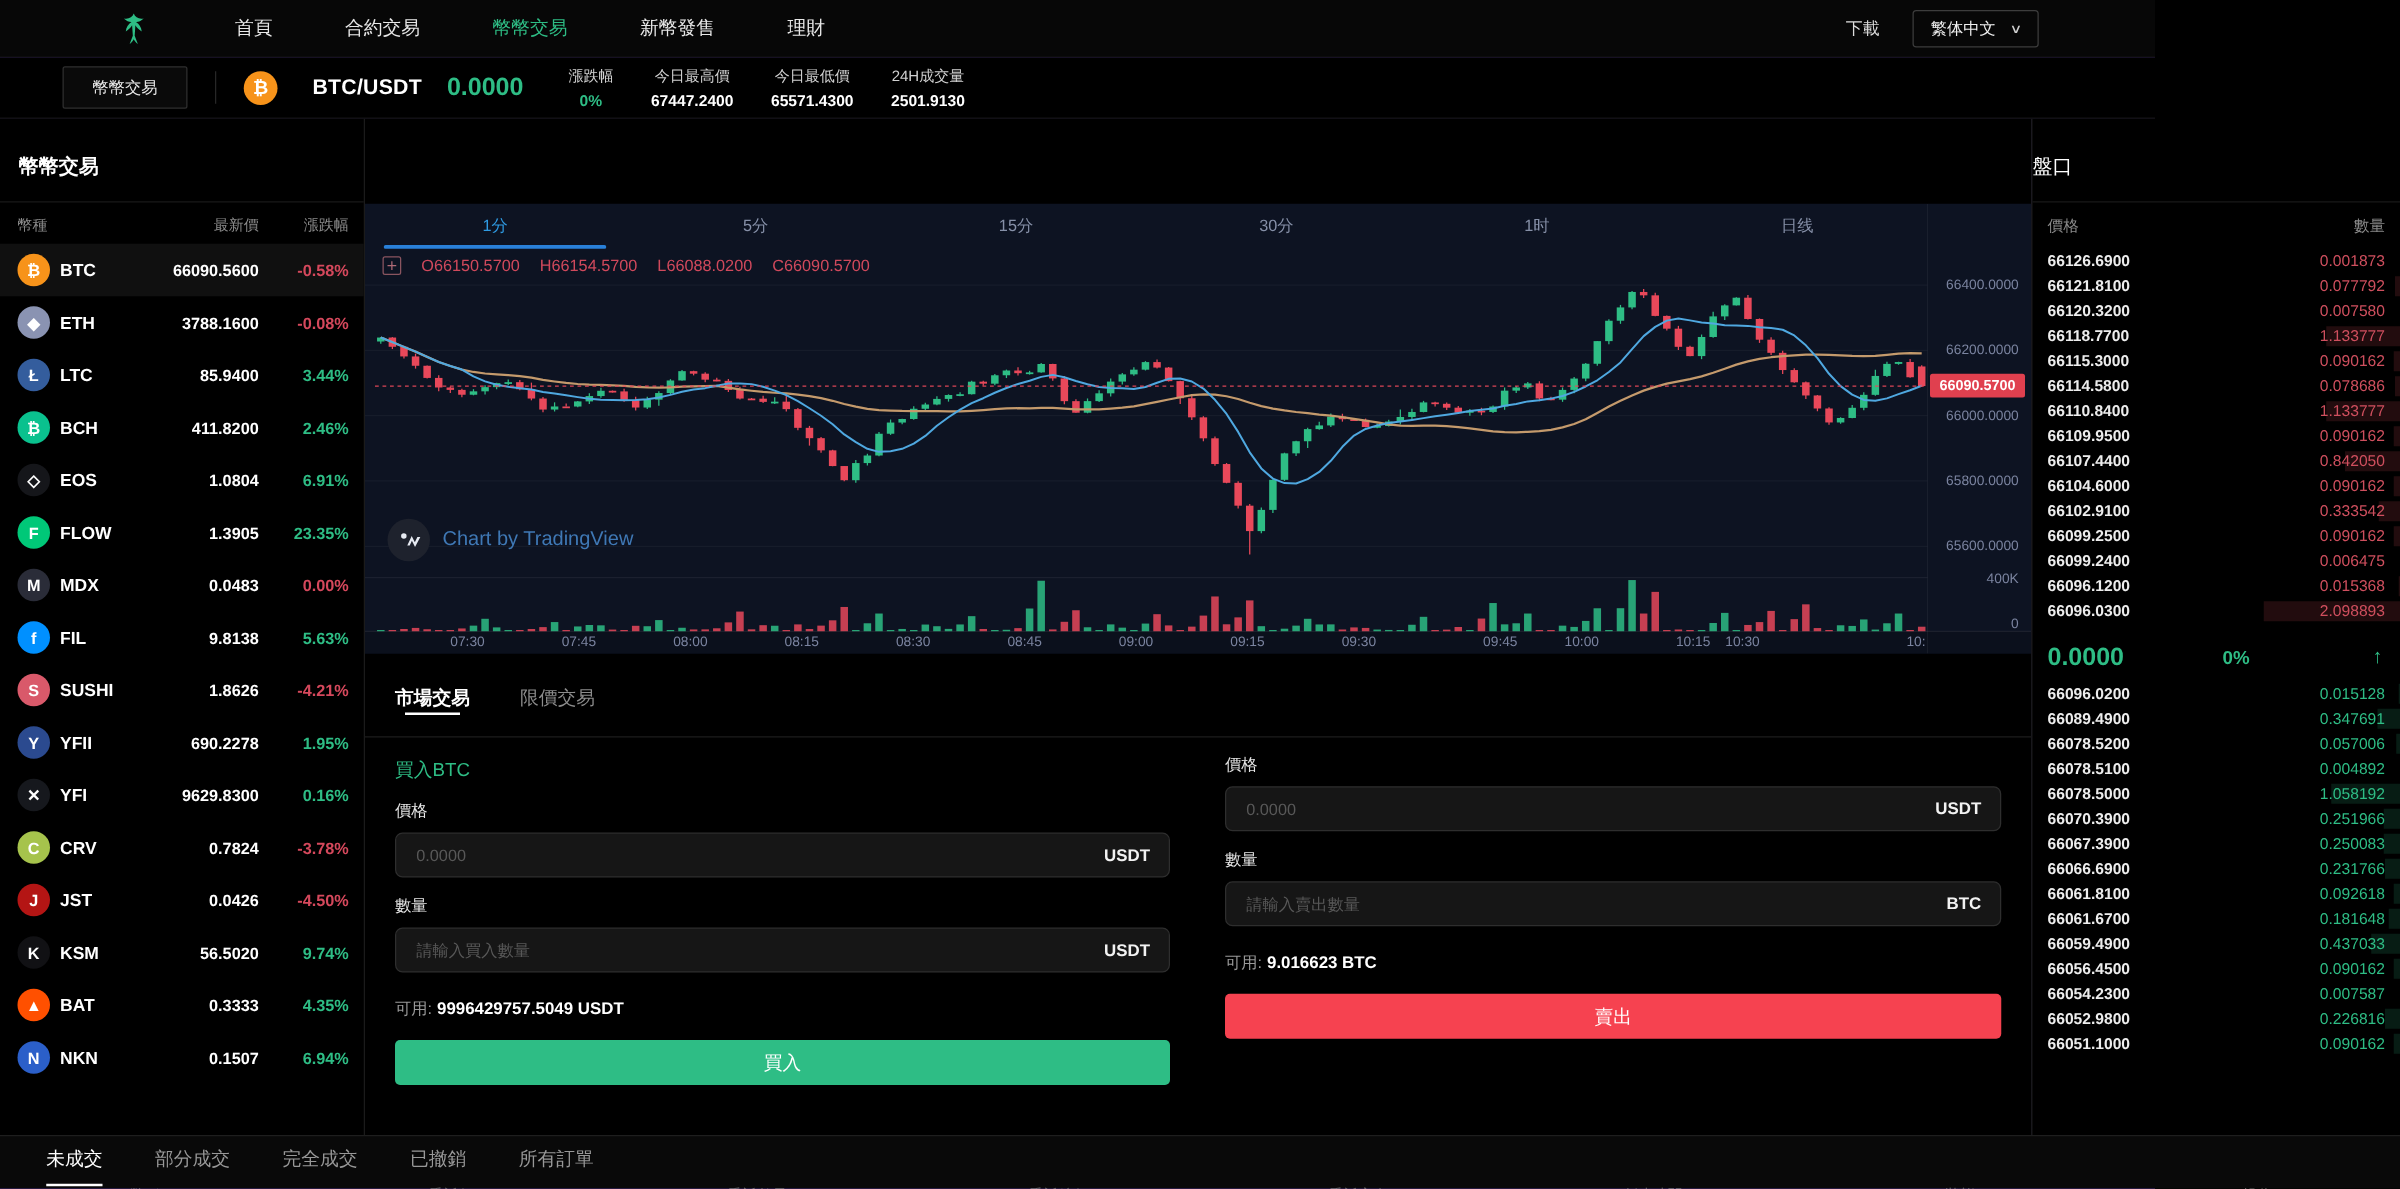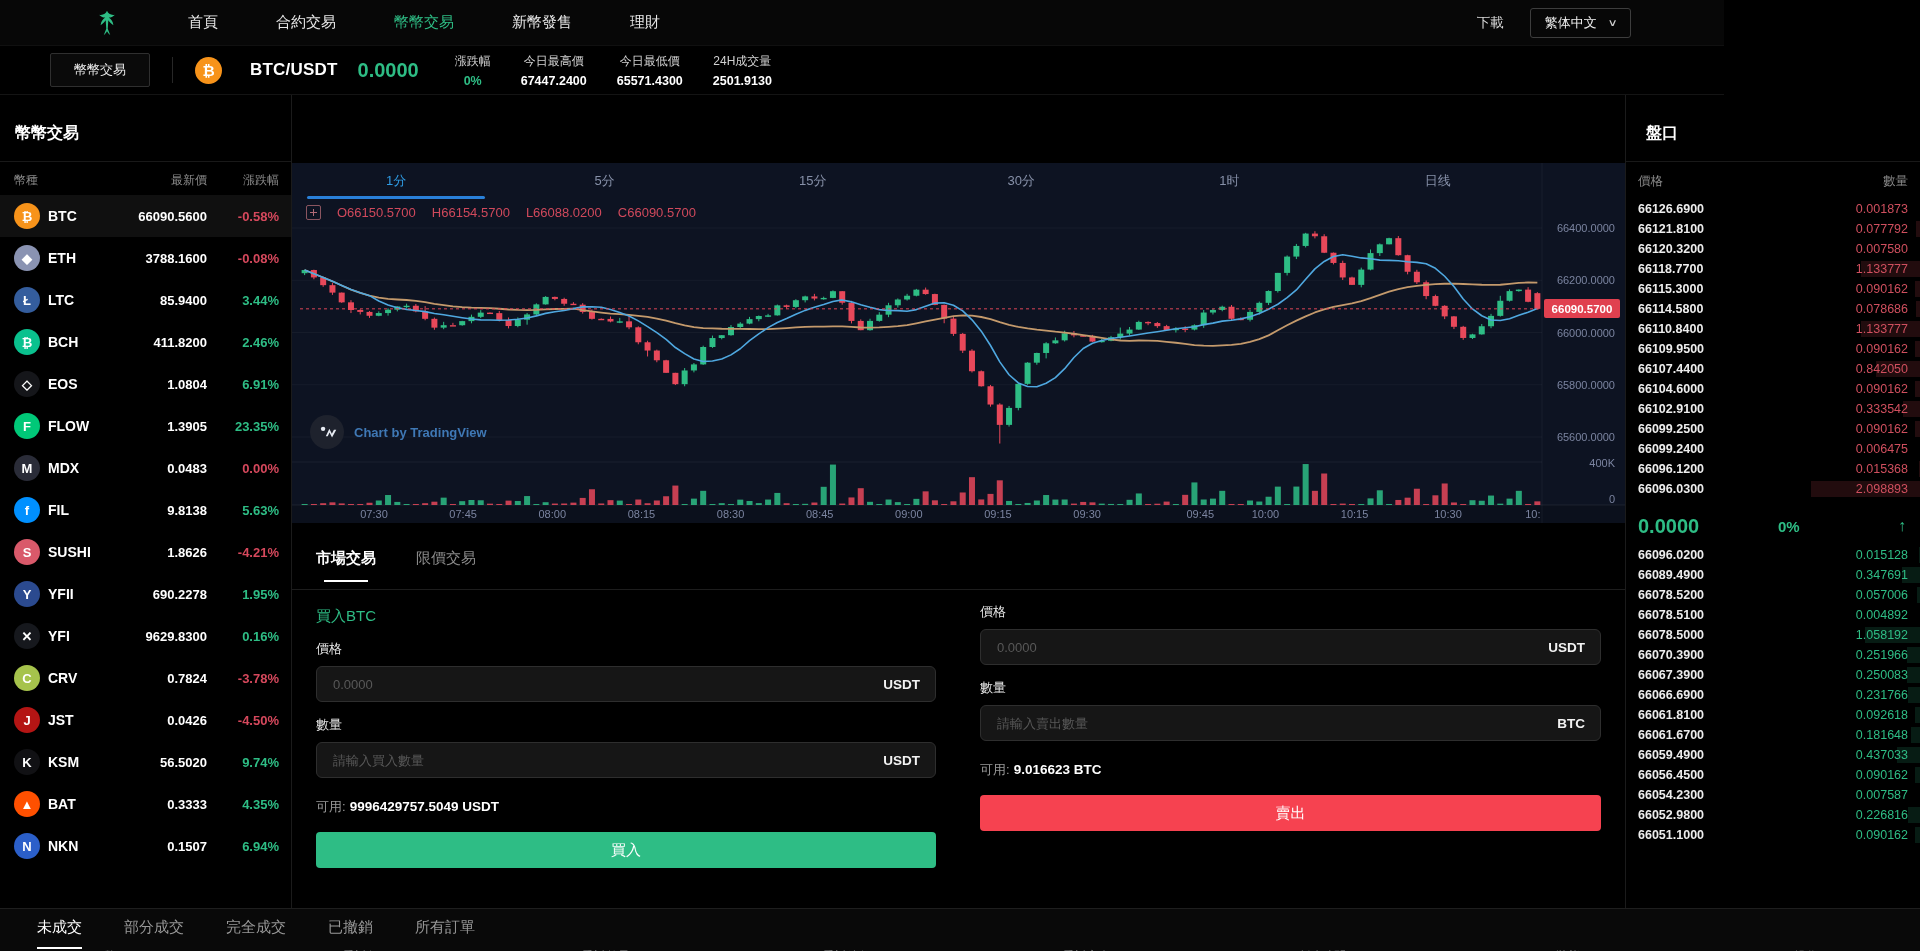--- a/index.html
+++ b/index.html
@@ -57,45 +57,45 @@
   .ohlc .maxi{width:15px;height:15px;border:1px solid #8a5560;border-radius:2px;position:relative}
   .ohlc .maxi::before,.ohlc .maxi::after{content:"";position:absolute;background:#b06a76}
   .ohlc .maxi::before{left:3px;right:3px;top:6px;height:1px}
   .ohlc .maxi::after{top:3px;bottom:3px;left:6px;width:1px}
   #chart-svg{position:absolute;top:0;left:0;z-index:1}
   .ylab{position:absolute;font-size:11px;color:#7b84a0;right:10px;text-align:right;z-index:2}
   .price-tag{position:absolute;left:1252px;top:136px;width:76px;height:19px;background:#e0404f;color:#fff;font-size:11.5px;font-weight:bold;display:flex;align-items:center;justify-content:center;border-radius:2px;z-index:4}
   .xlab{position:absolute;bottom:3px;transform:translateX(-50%);font-size:11px;color:#7b84a0;z-index:2;white-space:nowrap}
   .tv-attrib{position:absolute;left:18px;top:252px;display:flex;align-items:center;gap:10px;z-index:3}
   .tv-logo{width:34px;height:34px;border-radius:50%;background:#1e222d;display:flex;align-items:center;justify-content:center}
-  .tv-text{font-size:13px;font-weight:bold;color:#3f78b5}
+  .tv-text{font-size:16px;font-weight:normal;color:#3f78b5}
 
   
   .trade-panel{position:absolute;top:428px;left:0;width:1333px;height:385px;background:#000}
   .tr-tabs{position:absolute;top:26px;left:24px;display:flex;gap:40px;font-size:15px}
-  .tr-tab{color:#8c8c8c;cursor:pointer;position:relative;padding-bottom:14px}
+  .tr-tab{color:#8c8c8c;cursor:pointer;position:relative;padding-bottom:4px}
   .tr-tab.active{color:#fff;font-weight:bold}
   .tr-tab.active::after{content:"";position:absolute;bottom:0;left:8px;right:8px;height:2px;background:#fff}
   .tr-div{position:absolute;top:66px;left:0;right:0;height:1px;background:#1d1d1d}
   .tcol{position:absolute;top:66px;width:620px}
   .tcol.buy{left:24px}.tcol.sell{left:688px;width:621px}
   .tcol .ttl{margin-top:18px;font-size:15px;color:#2ebd85}
   .tcol .flb{margin-top:14px;font-size:13px;color:#e6e6e6}
   .inwrap{position:relative;margin-top:8px}
   .inwrap input{width:100%;height:36px;background:#161616;border:1px solid #2e2e2e;border-radius:6px;color:#ddd;padding:0 64px 0 16px;font-size:13px;font-family:"Liberation Sans",sans-serif;outline:none}
   .inwrap input::placeholder{color:#585858}
   .inwrap .suffix{position:absolute;right:16px;top:50%;transform:translateY(-50%);font-size:13.5px;font-weight:bold;color:#f2f2f2}
   .avail{margin-top:20px;font-size:13px;color:#999}
   .avail b{color:#fff;font-size:13.5px;margin-left:4px}
   .tbtn{margin-top:16px;width:100%;height:36px;border:none;border-radius:4px;font-size:15px;color:#fff;cursor:pointer;font-family:"Liberation Sans",sans-serif}
   .tbtn.buy{background:#2ebd85}.tbtn.sell{background:#f64250}
 
   
   .orderbook{position:absolute;top:95px;left:1625px;width:295px;height:813px;background:#000;border-left:1px solid #1b1b1b}
-  .ob-title{position:absolute;top:28px;left:20px;font-size:16px;font-weight:bold}
+  .ob-title{position:absolute;top:28px;left:0;font-size:16px;font-weight:normal}
   .ob-div{position:absolute;top:66px;left:0;right:0;height:1px;background:#191919}
   .ob-head{position:absolute;top:78px;left:12px;right:12px;display:flex;justify-content:space-between;font-size:12.5px;color:#8a8a8a}
   .ob-rows{position:absolute;left:0;right:0}
   .ob-rows.asks{top:104px}.ob-rows.bids{top:450px}
   .ob-row{position:relative;height:20px;display:flex;align-items:center;justify-content:space-between;padding:0 12px}
   .ob-row .p{font-size:12.5px;font-weight:bold;color:#ededed;z-index:1}
   .ob-row .q{font-size:12.5px;z-index:1}
   .ob-row .q.ask{color:#cf4f5e}.ob-row .q.bid{color:#2ebd85}
   .depth{position:absolute;right:0;top:2px;height:16px}
   .depth.ask{background:rgba(214,72,87,.16)}.depth.bid{background:rgba(46,189,133,.15)}
@@ -721,21 +721,21 @@
           <div class="xlab" style="left: 260.28px;">08:00</div>
           <div class="xlab" style="left: 349.42px;">08:15</div>
           <div class="xlab" style="left: 438.56px;">08:30</div>
           <div class="xlab" style="left: 527.7px;">08:45</div>
           <div class="xlab" style="left: 616.84px;">09:00</div>
           <div class="xlab" style="left: 705.98px;">09:15</div>
           <div class="xlab" style="left: 795.12px;">09:30</div>
           <div class="xlab" style="left: 884.26px; margin-left: 24px;">09:45</div>
           <div class="xlab" style="left: 973.4px;">10:00</div>
           <div class="xlab" style="left: 1062.54px;">10:15</div>
-          <div class="xlab" style="left: 1156px; text-align: center;">10:30</div>
+          <div class="xlab" style="left: 1102px; text-align: center;">10:30</div>
           <div class="xlab" style="left: 1240.82px;">10:</div>
         </div>
       <div class="price-tag">66090.5700</div>
       <div class="tv-attrib">
         <div class="tv-logo">
           <svg viewBox="0 0 28 28" width="22" height="22">
               <circle cx="9" cy="10" r="2.8" fill="#e6eaf2"></circle>
               <path fill="#e6eaf2" d="M12.5 19.5 17 10l3.2 6.2L22.8 11h3l-5.4 10-3.2-6.3-2.2 4.8z"></path>
             </svg>
         </div>

